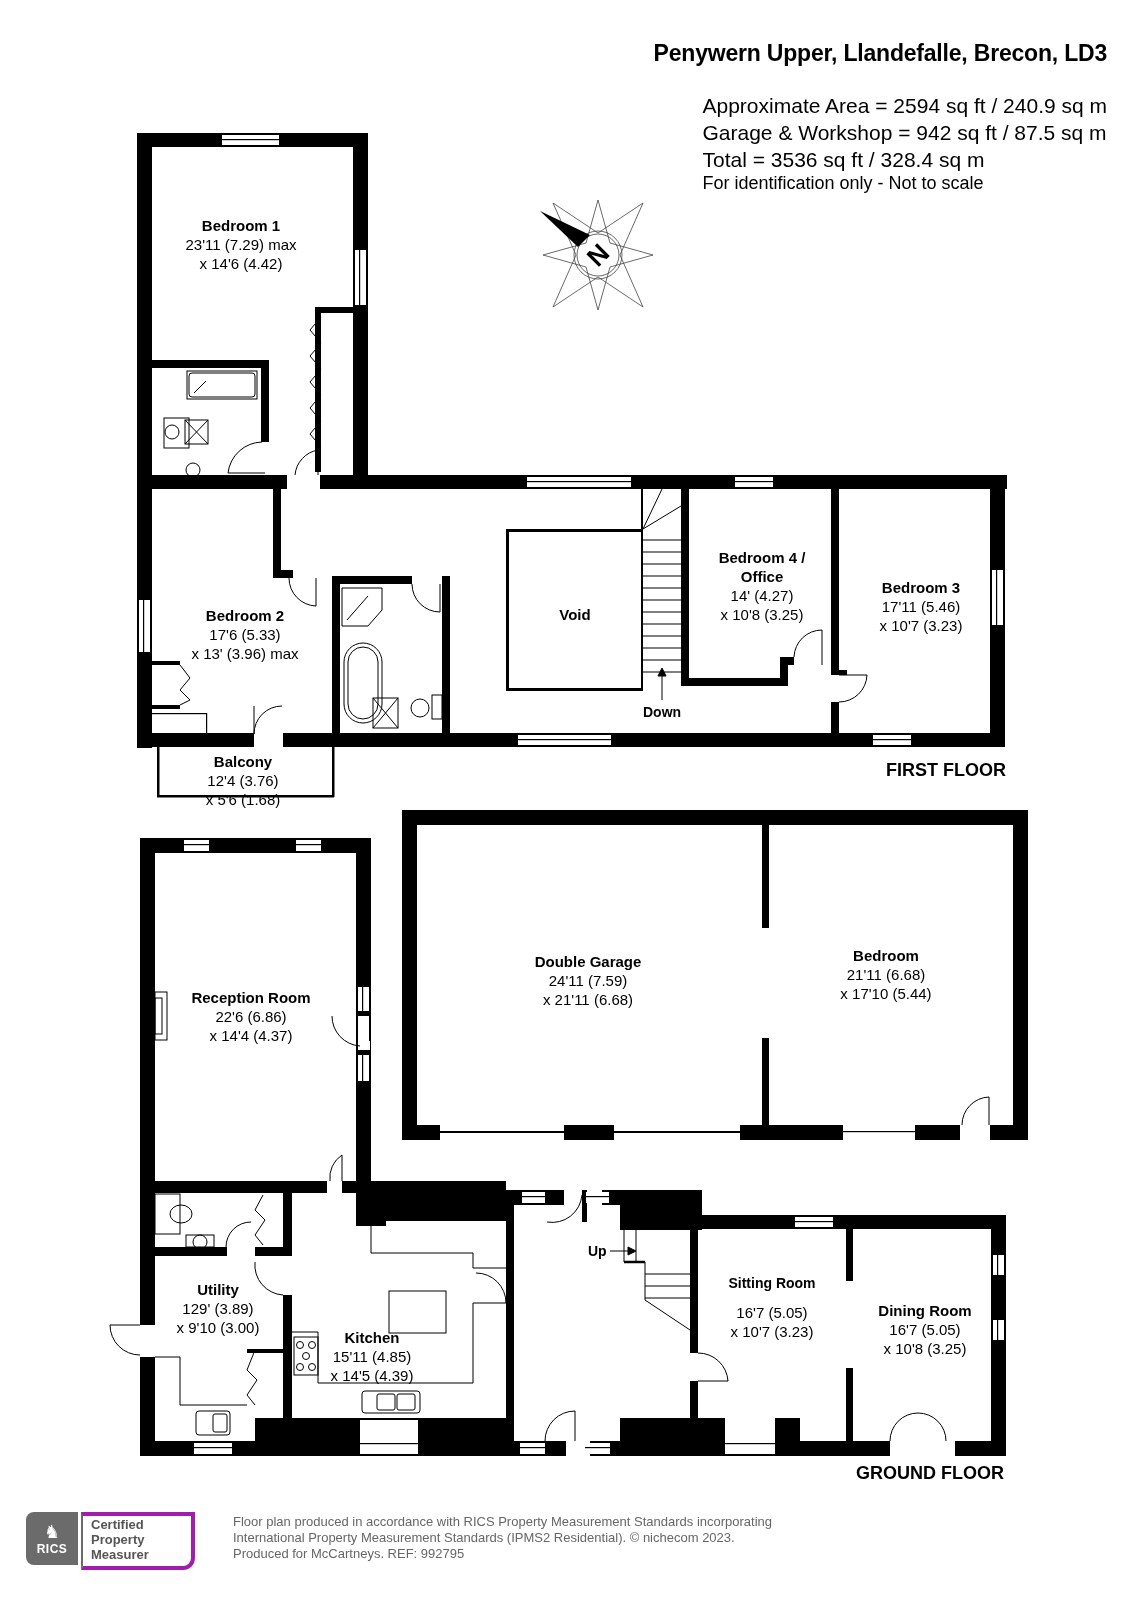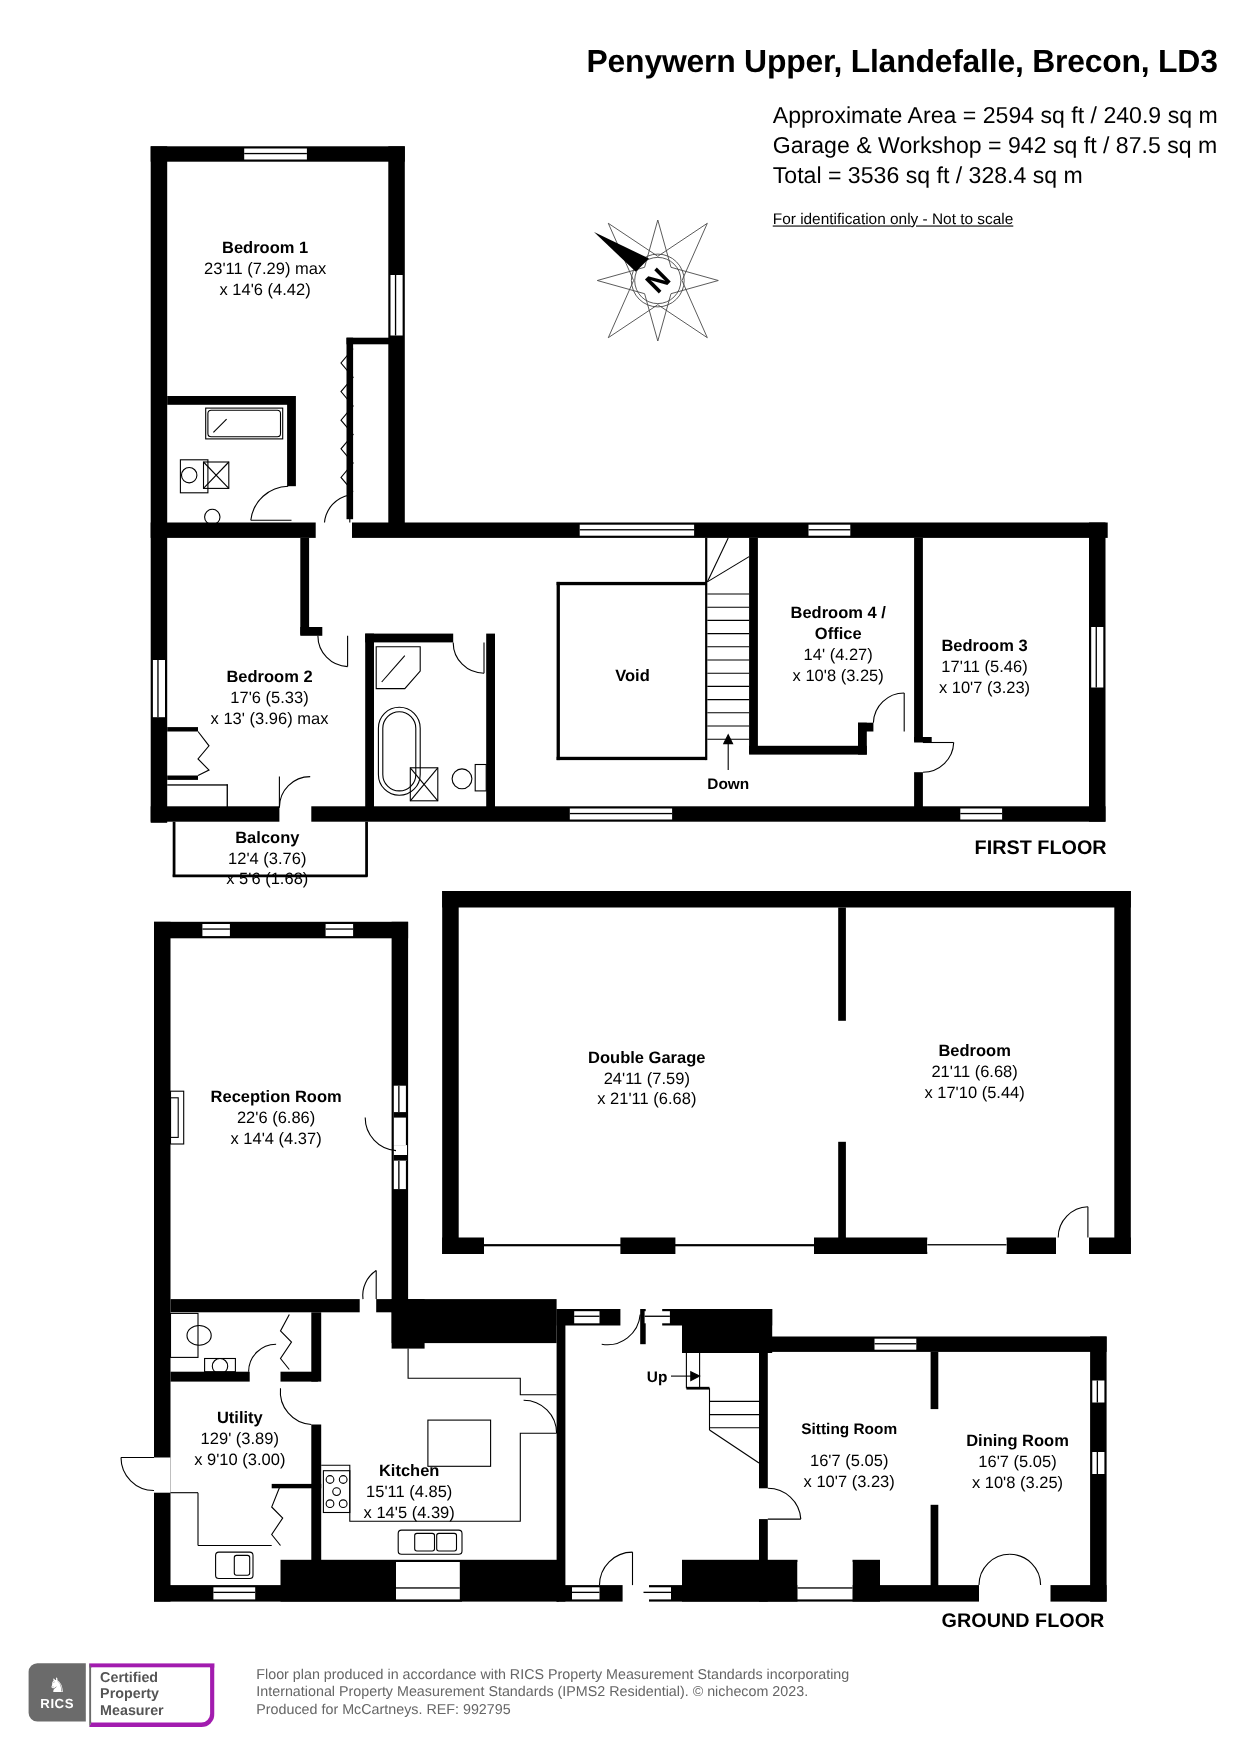--- a/index.html
+++ b/index.html
@@ -1,19 +1,19 @@
 <!DOCTYPE html>
 <html><head>
 <meta charset="utf-8">
 <style>
   html, body { margin: 0; padding: 0; background: #ffffff; }
   body { width: 1131px; height: 1600px; position: relative; overflow: hidden; font-family: "Liberation Sans", sans-serif; color: #000; }
-  .title { position: absolute; right: 24px; top: 40px; font-size: 29px; font-weight: bold; letter-spacing: -0.2px; white-space: nowrap; }
+  .title { position: absolute; right: 24px; top: 40px; font-size: 23px; font-weight: bold; letter-spacing: -0.2px; white-space: nowrap; }
   .areas { position: absolute; right: 24px; top: 92px; font-size: 21px; line-height: 27px; }
-  .areas .note { font-size: 14px; margin-top: 17px; line-height: 18px; text-decoration: underline; }
+  .areas .note { font-size: 18px; margin-top: 1px; line-height: 18px; }
   svg.plan { position: absolute; left: 0; top: 0; }
   .room-label { position: absolute; text-align: center; font-size: 15px; line-height: 19px; white-space: nowrap; transform: translateX(-50%); }
   .room-label .rn { font-weight: bold; display: block; }
   .room-label .rd { display: block; }
   .floor-label { position: absolute; font-size: 18px; font-weight: bold; white-space: nowrap; }
   .small-label { position: absolute; font-size: 14px; font-weight: bold; white-space: nowrap; }
   .footer { position: absolute; left: 26px; top: 1512px; display: flex; align-items: flex-start; }
   .rics-logo { display: flex; height: 53px; }
   .rics-mark { width: 52px; height: 53px; background: #6b6b6b; border-radius: 8px 0 0 8px; color: #fff; display: flex; flex-direction: column; align-items: center; justify-content: center; }
   .rics-mark .lion { font-size: 18px; line-height: 20px; }
@@ -375,21 +375,21 @@
 </div>
 <div class="room-label" style="left:575px; top:605px;">
   <span class="rn">Void</span>
 </div>
 <div class="room-label" style="left:762px; top:548px;">
   <span class="rn">Bedroom 4 /</span>
   <span class="rn">Office</span>
   <span class="rd">14' (4.27)</span>
   <span class="rd">x 10'8 (3.25)</span>
 </div>
-<div class="room-label" style="left:895px; top:578px;">
+<div class="room-label" style="left:921px; top:578px;">
   <span class="rn">Bedroom 3</span>
   <span class="rd">17'11 (5.46)</span>
   <span class="rd">x 10'7 (3.23)</span>
 </div>
 <div class="small-label" style="left:643px; top:704px;">Down</div>
 <div class="floor-label" style="left:886px; top:760px;">FIRST FLOOR</div>
 
 <div class="room-label" style="left:588px; top:952px;">
   <span class="rn">Double Garage</span>
   <span class="rd">24'11 (7.59)</span>
@@ -409,21 +409,21 @@
 <div class="room-label" style="left:218px; top:1280px;">
   <span class="rn">Utility</span>
   <span class="rd">129' (3.89)</span>
   <span class="rd">x 9'10 (3.00)</span>
 </div>
 <div class="room-label" style="left:372px; top:1281px;margin-top:47px;">
   <span class="rn">Kitchen</span>
   <span class="rd">15'11 (4.85)</span>
   <span class="rd">x 14'5 (4.39)</span>
 </div>
-<div class="room-label" style="left:772px; top:1274px; font-size:14px;margin-top:16px;">
+<div class="room-label" style="left:772px; top:1274px; font-size:14px;">
   <span class="rn">Sitting Room</span>
   <span class="rd" style="margin-top:10px;font-size:15px;">16'7 (5.05)</span>
   <span class="rd" style="font-size:15px;">x 10'7 (3.23)</span>
 </div>
 <div class="room-label" style="left:925px; top:1301px;">
   <span class="rn">Dining Room</span>
   <span class="rd">16'7 (5.05)</span>
   <span class="rd">x 10'8 (3.25)</span>
 </div>
 <div class="small-label" style="left:588px; top:1243px;">Up</div>

